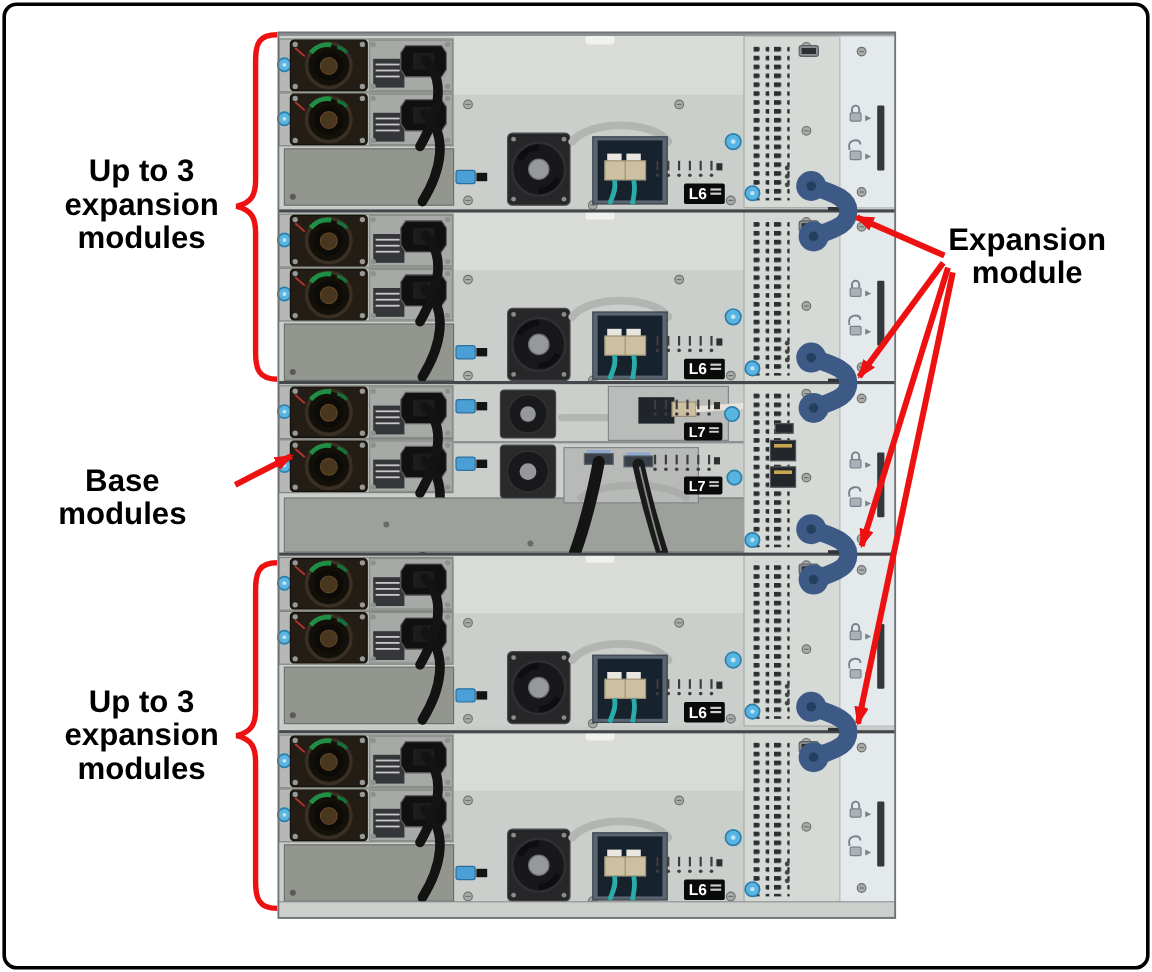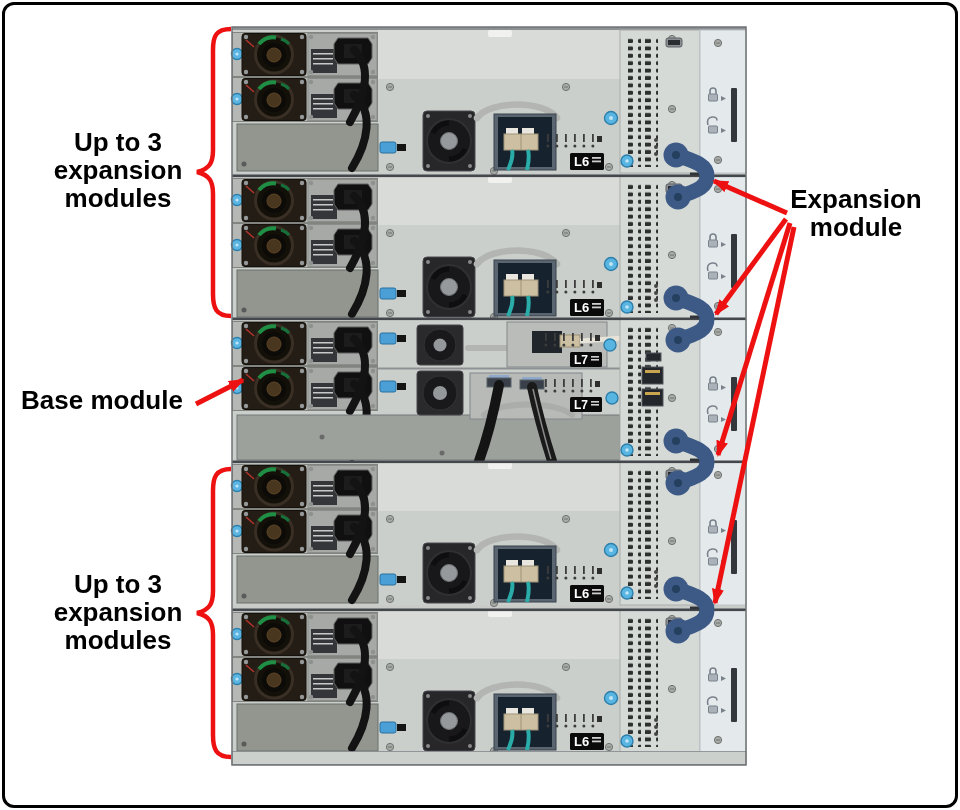--- a/index.html
+++ b/index.html
@@ -270,21 +270,21 @@
     </g>
   </svg>
 
   <div class="lbl" id="label-top" style="left:28px;top:128px;width:180px;">
     <span>Up to 3</span>
     <span>expansion</span>
     <span>modules</span>
   </div>
 
   <div class="lbl" id="label-base" style="left:16px;top:386px;width:172px;">
-    <span>Base module</span>
+    <span>Base modules</span>
   </div>
 
   <div class="lbl" id="label-bottom" style="left:28px;top:570px;width:180px;">
     <span>Up to 3</span>
     <span>expansion</span>
     <span>modules</span>
   </div>
 
   <div class="lbl" id="label-cables" style="left:778px;top:185px;width:156px;">
     <span>Expansion</span>

